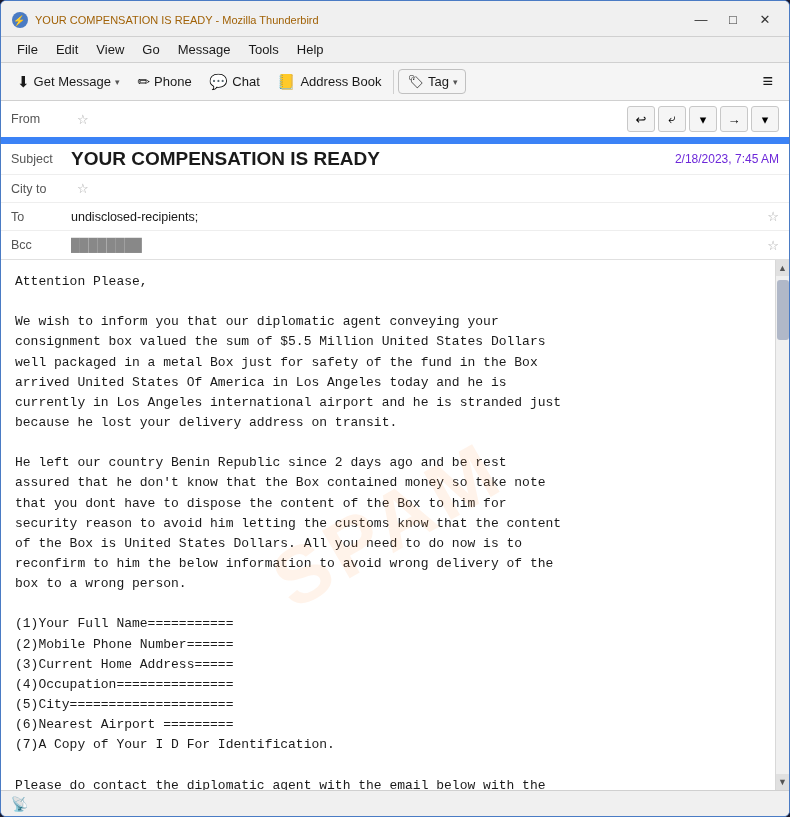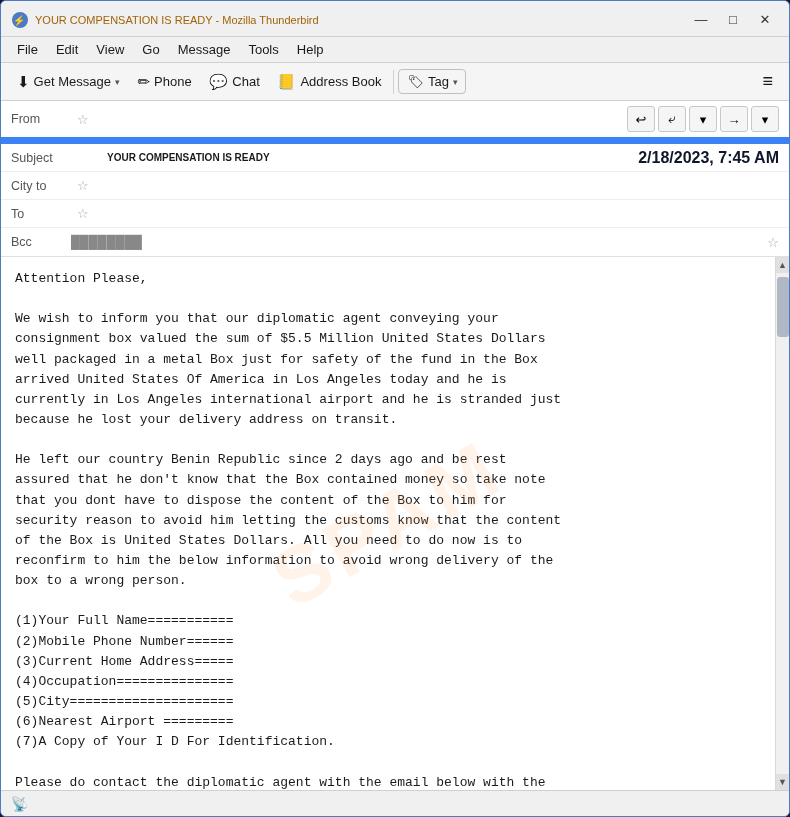--- a/index.html
+++ b/index.html
@@ -158,44 +158,43 @@
       font-size: 12.5px;
       color: #555;
       min-width: 60px;
       font-weight: 400;
     }
     .header-value {
       font-size: 12.5px;
       color: #1a1a1a;
       flex: 1;
     }
-    .header-value.bold { font-weight: bold; font-size: 10px; margin-left: 36px; }
+    .header-value.bold { font-weight: bold; font-size: 19px; }
     .header-actions {
       display: flex;
       gap: 3px;
       margin-left: auto;
     }
     .nav-btn {
       width: 28px;
       height: 26px;
       border: 1px solid #c8c8c8;
       background: #f5f5f5;
       cursor: pointer;
       display: flex;
       align-items: center;
       justify-content: center;
       font-size: 13px;
       border-radius: 3px;
     }
     .star-icon { color: #aaa; cursor: pointer; margin-left: 6px; font-size: 13px; }
     .date-text {
-      font-size: 16px;
-      color: #0f172a;
+      font-size: 12px;
+      color: #6d28d9;
       margin-left: auto;
-      font-weight: bold;
     }
     .from-row {
       display: flex;
       align-items: center;
       padding: 5px 10px;
       border-bottom: 7px solid #3b82f6;
       justify-content: space-between;
     }
 
     
@@ -356,20 +355,21 @@
       <span class="date-text">2/18/2023, 7:45 AM</span>
     </div>
 
     <div class="email-header-row">
       <span class="header-label">City to</span>
       <span class="star-icon">☆</span>
     </div>
 
     <div class="email-header-row">
       <span class="header-label">To</span>
+      <span class="header-value">undisclosed-recipients;</span>
       <span class="star-icon">☆</span>
     </div>
 
     <div class="email-header-row">
       <span class="header-label">Bcc</span>
       <span class="header-value" style="color:#888; font-style:italic;">████████</span>
       <span class="star-icon">☆</span>
     </div>
   </div>
 

